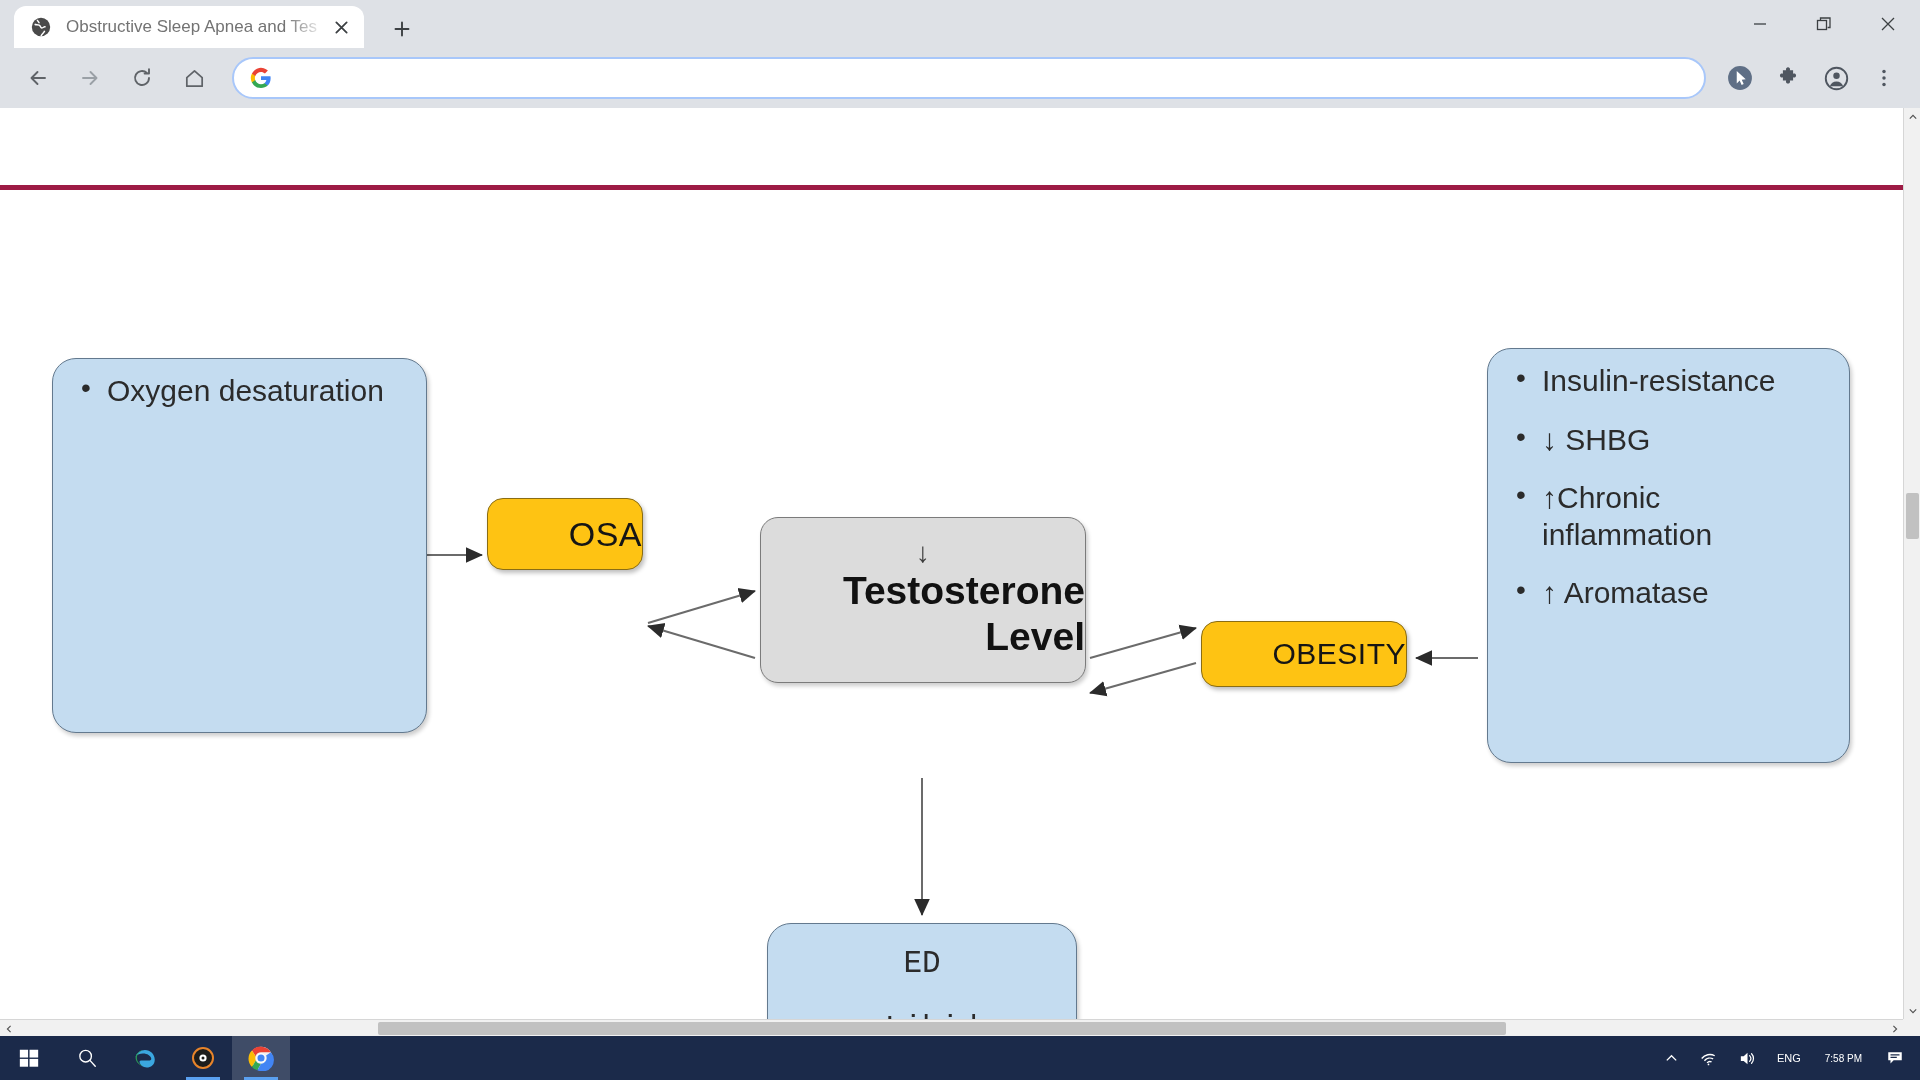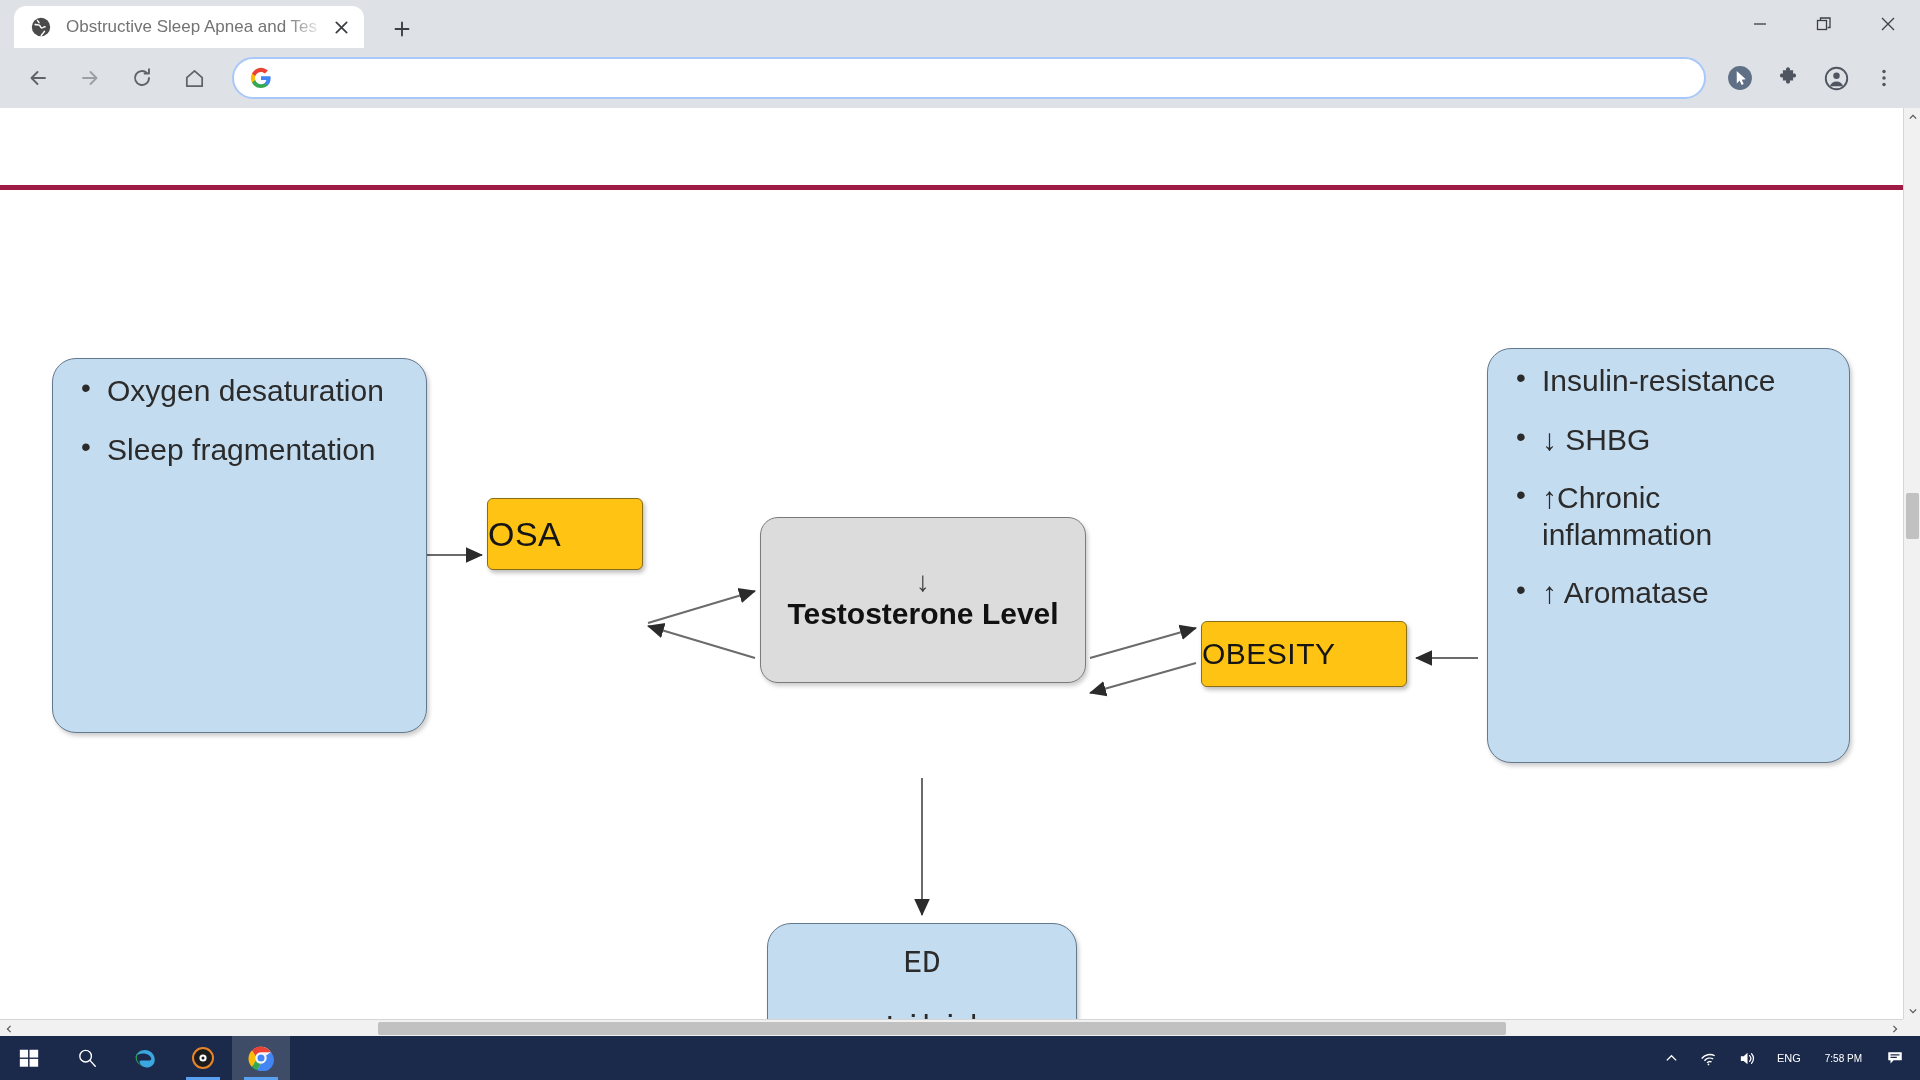--- a/index.html
+++ b/index.html
@@ -90,22 +90,22 @@
   #diagram { position:absolute; left:0; top:95px; width:1903px; height:805px; }
   #edges { position:absolute; left:0; top:0; width:1903px; height:805px; }
 
   .node { position:absolute; box-sizing:border-box; }
 
   .blue-box {
     background:#c4dcf0; border:1.6px solid #63798e; border-radius:24px;
     box-shadow:2px 3px 4px rgba(0,0,0,0.20);
   }
   .yellow-box {
-    background:#fec313; border:1.6px solid #8a6d14; border-radius:6px;
-    display:flex; align-items:center; justify-content:flex-start;
+    background:#fec313; border:1.6px solid #8a6d14; border-radius:16px;
+    display:flex; align-items:center; justify-content:flex-end;
     box-shadow:2px 3px 4px rgba(0,0,0,0.25);
   }
   .grey-box {
     background:#dcdcdc; border:1.6px solid #7b7b7b; border-radius:18px;
     display:flex; flex-direction:column; align-items:center; justify-content:center;
     box-shadow:2px 3px 4px rgba(0,0,0,0.20);
   }
 
   .bullets { list-style:none; padding:14px 18px 14px 24px; }
   .bullets li {
@@ -114,21 +114,21 @@
   }
   .bullets li:last-child { margin-bottom:0; }
   .bullets li::before {
     content:"\2022"; position:absolute; left:4px; top:-2px; font-size:28px; color:#2b2b2b;
   }
 
   .yellow-label { font-size:34px; color:#151515; letter-spacing:0.5px; }
   .yellow-label.small { font-size:30px; }
 
   .grey-arrow { font-size:28px; line-height:0.9; color:#3d3d3d; margin-bottom:2px; }
-  .grey-label { font-size:30px; font-weight:bold; color:#111111; text-align:center; line-height:1.18; }
+  .grey-label { font-size:39px; font-weight:bold; color:#111111; text-align:right; line-height:1.18; }
 
   .ed-lines { text-align:center; padding:22px 10px; }
   .ed-lines div { font-size:31px; color:#2b2b2b; margin-bottom:30px;font-family:Liberation Mono, monospace; }
   .ed-lines div:last-child { margin-bottom:0; }
 
   
   #vscroll {
     position:absolute; right:0; top:108px; width:17px; height:911px;
     background:#f1f1f1; border-left:1px solid #d6d6d6;
   }
@@ -304,21 +304,20 @@
 
             <line x1="1478" y1="455" x2="1416" y2="455" marker-end="url(#ah)"></line>
 
             <line x1="922" y1="575" x2="922" y2="712" marker-end="url(#ah)"></line>
           </g>
         </svg>
 
         <div class="node blue-box" style="left:52px; top:155px; width:375px; height:375px;">
           <ul class="bullets">
             <li>Oxygen desaturation</li>
-            <li>Sleep fragmentation</li>
           </ul>
         </div>
 
         <div class="node yellow-box" style="left:487px; top:295px; width:156px; height:72px;">
           <span class="yellow-label">OSA</span>
         </div>
 
         <div class="node grey-box" style="left:760px; top:314px; width:326px; height:166px;">
           <span class="grey-arrow">↓</span>
           <span class="grey-label">Testosterone Level</span>

